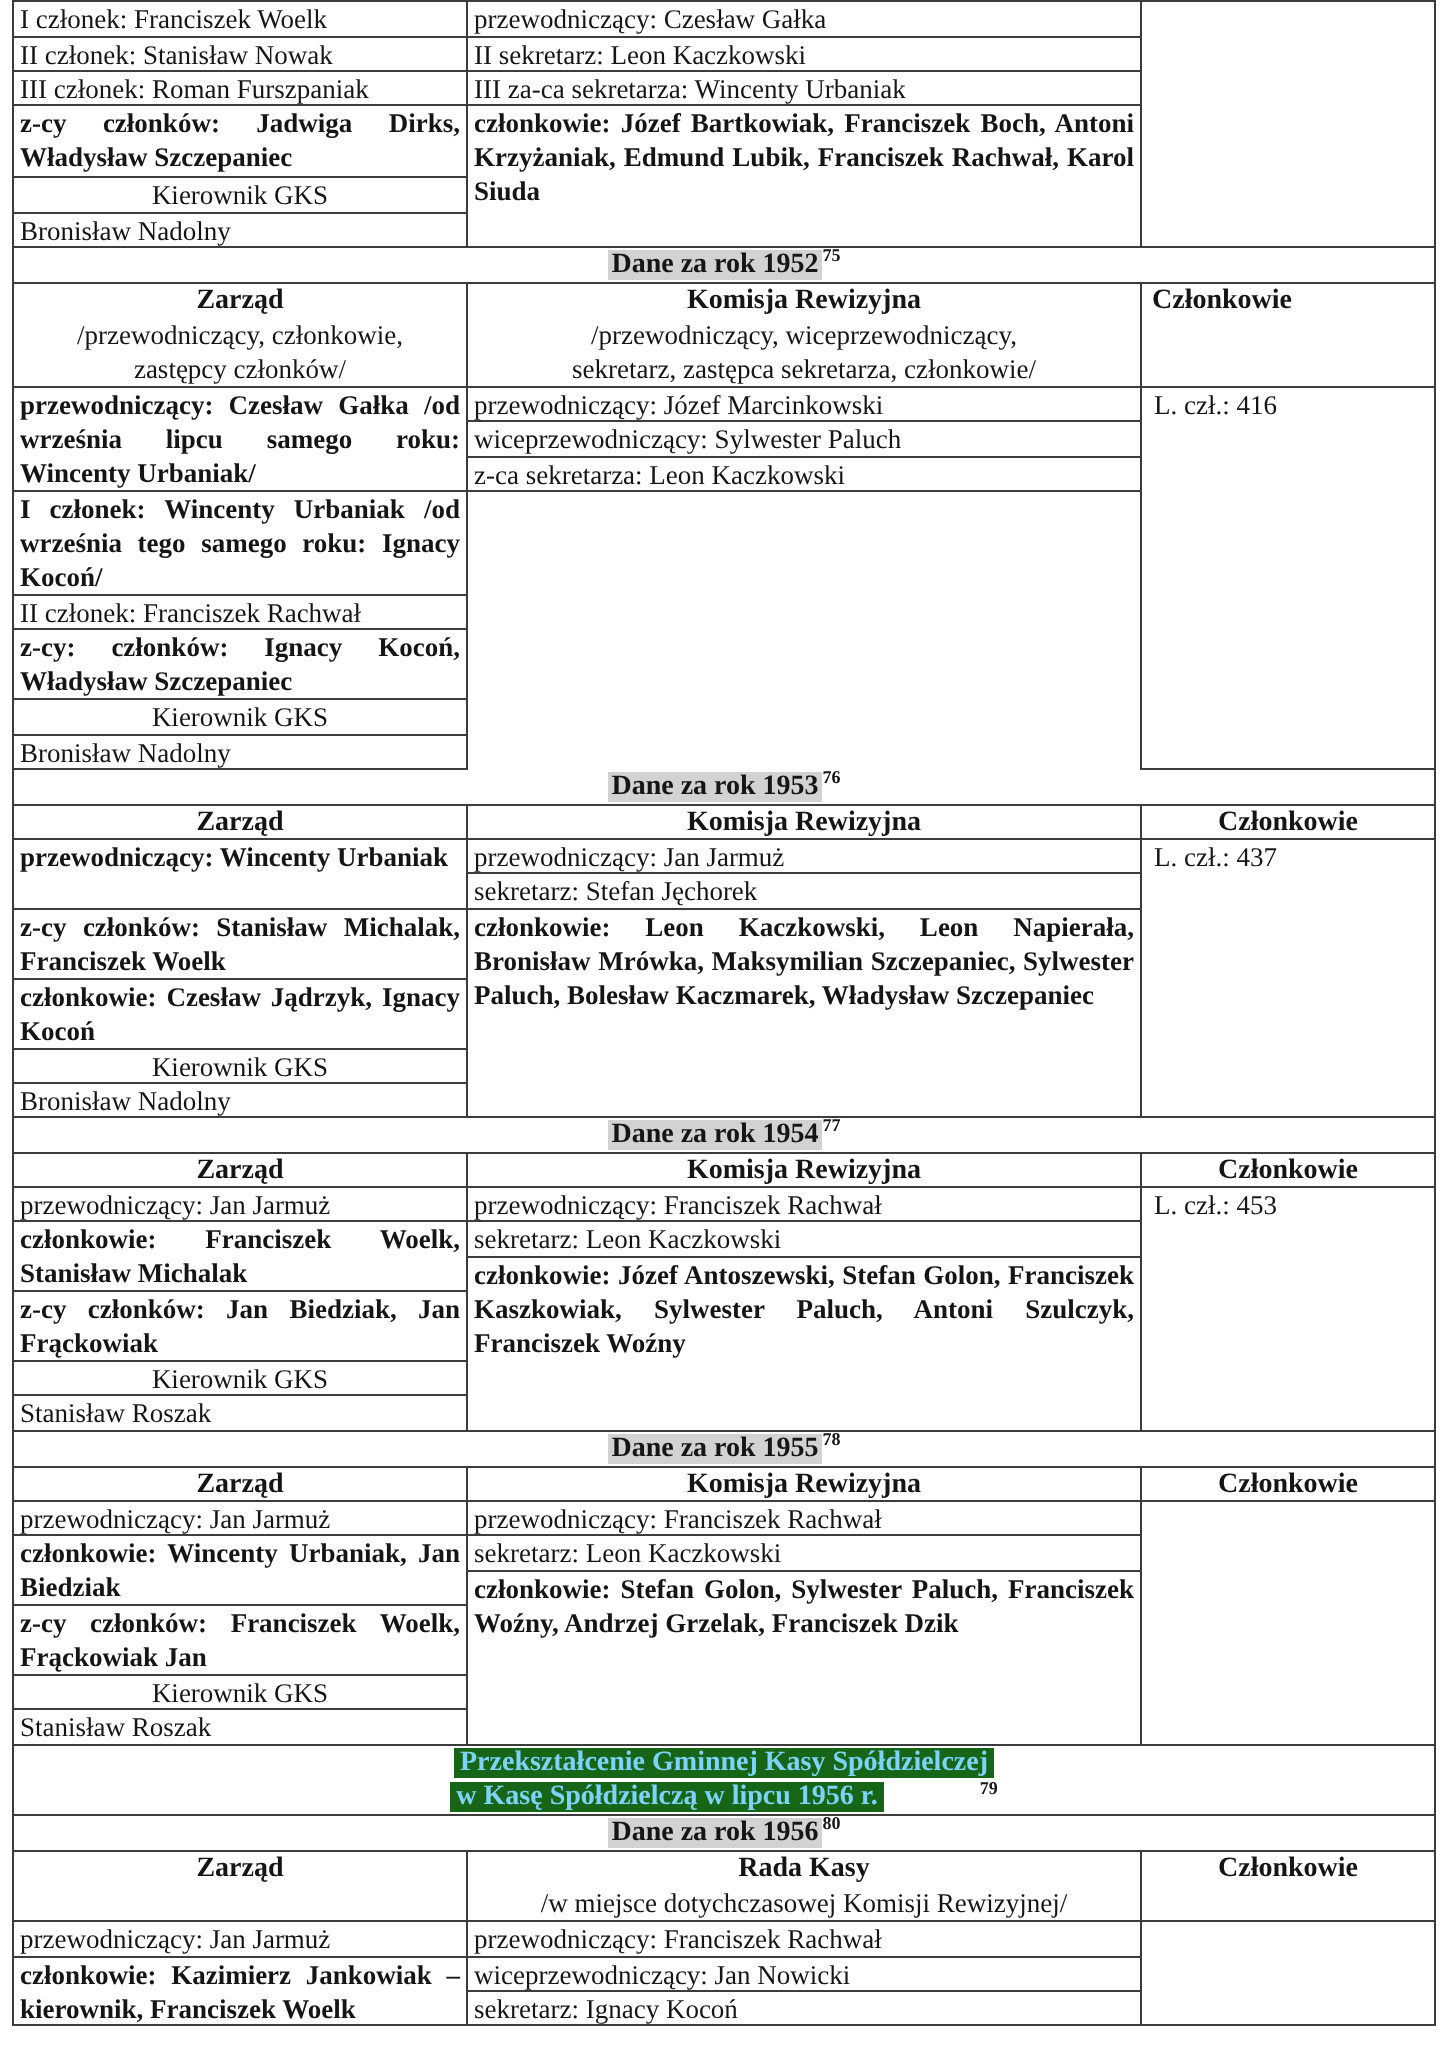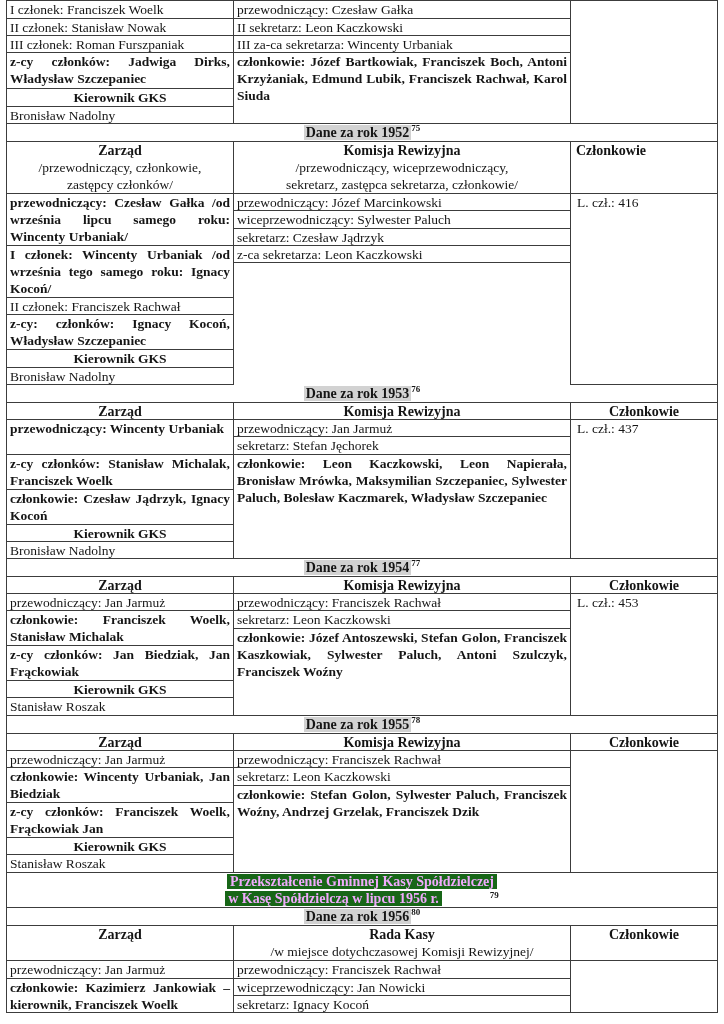--- a/index.html
+++ b/index.html
@@ -10,33 +10,33 @@
   body{width:724px;height:1024px;background:var(--bg);color:var(--ink);
        font-family:"Liberation Serif","DejaVu Serif",serif;}
   .tbl{position:relative;margin-left:6px;width:712px;
        border-left:1px solid var(--line);border-top:1px solid var(--line);
        font-size:13.5px;line-height:17px;}
   .grid{display:grid;grid-template-columns:227px 337px 147px;}
   .col{display:flex;flex-direction:column;border-right:1px solid var(--line);min-width:0;overflow:hidden;}
   .cell{flex:0 0 auto;border-bottom:1px solid var(--line);padding:0 3px;overflow:hidden;}
   .grow{flex:1 1 auto;}
   .j{text-align:justify;font-weight:bold;}
-  .kier{font-weight:bold;text-align:center;}
+  .kier{font-weight:normal;text-align:center;}
   .lcz{padding-left:6px;}
   .hcell{border-right:1px solid var(--line);border-bottom:1px solid var(--line);
          text-align:center;font-weight:bold;font-size:14px;overflow:hidden;padding:0 3px;}
   .hsub{display:block;font-weight:normal;font-size:13.5px;}
   .hl-left{text-align:left;padding-left:5px;}
   .year-row{height:18px;border-bottom:1px solid var(--line);border-right:1px solid var(--line);
             text-align:center;font-weight:bold;font-size:14px;line-height:17px;overflow:hidden;}
   .hl{background:var(--gray);padding:0 2px;}
   sup{font-size:9px;font-weight:bold;line-height:0;vertical-align:super;}
   .green-banner{height:35px;border-bottom:1px solid var(--line);border-right:1px solid var(--line);
                 text-align:center;font-weight:bold;font-size:14px;line-height:17.4px;overflow:hidden;}
-  .ghl{background:var(--green);color:#f0abfc;padding:0 3px;}
+  .ghl{background:var(--green);color:#7dd3fc;padding:0 3px;}
   .gsup{color:var(--ink);padding-left:48px;}
 </style>
 </head>
 <body>
 
 <div class="tbl">
 
   <div class="grid" style="height:123px">
     <div class="col">
       <div class="cell" style="height:18px">I członek: Franciszek Woelk</div>
@@ -68,21 +68,20 @@
       <div class="cell j" style="height:52px">przewodniczący: Czesław Gałka /od września lipcu samego roku: Wincenty Urbaniak/</div>
       <div class="cell j" style="height:52px">I członek: Wincenty Urbaniak /od września tego samego roku: Ignacy Kocoń/</div>
       <div class="cell" style="height:17px">II członek: Franciszek Rachwał</div>
       <div class="cell j" style="height:35px">z-cy: członków: Ignacy Kocoń, Władysław Szczepaniec</div>
       <div class="cell kier" style="height:18px">Kierownik GKS</div>
       <div class="cell grow">Bronisław Nadolny</div>
     </div>
     <div class="col">
       <div class="cell" style="height:17px">przewodniczący: Józef Marcinkowski</div>
       <div class="cell" style="height:18px">wiceprzewodniczący: Sylwester Paluch</div>
-      <div class="cell" style="height:17px">sekretarz: Czesław Jądrzyk</div>
       <div class="cell" style="height:17px">z-ca sekretarza: Leon Kaczkowski</div>
     </div>
     <div class="col">
       <div class="cell grow lcz">L. czł.: 416</div>
     </div>
   </div>
 
   <div class="year-row"><span class="hl">Dane za rok 1953</span><sup>76</sup></div>
   <div class="grid" style="height:17px">
     <div class="hcell">Zarząd</div>

